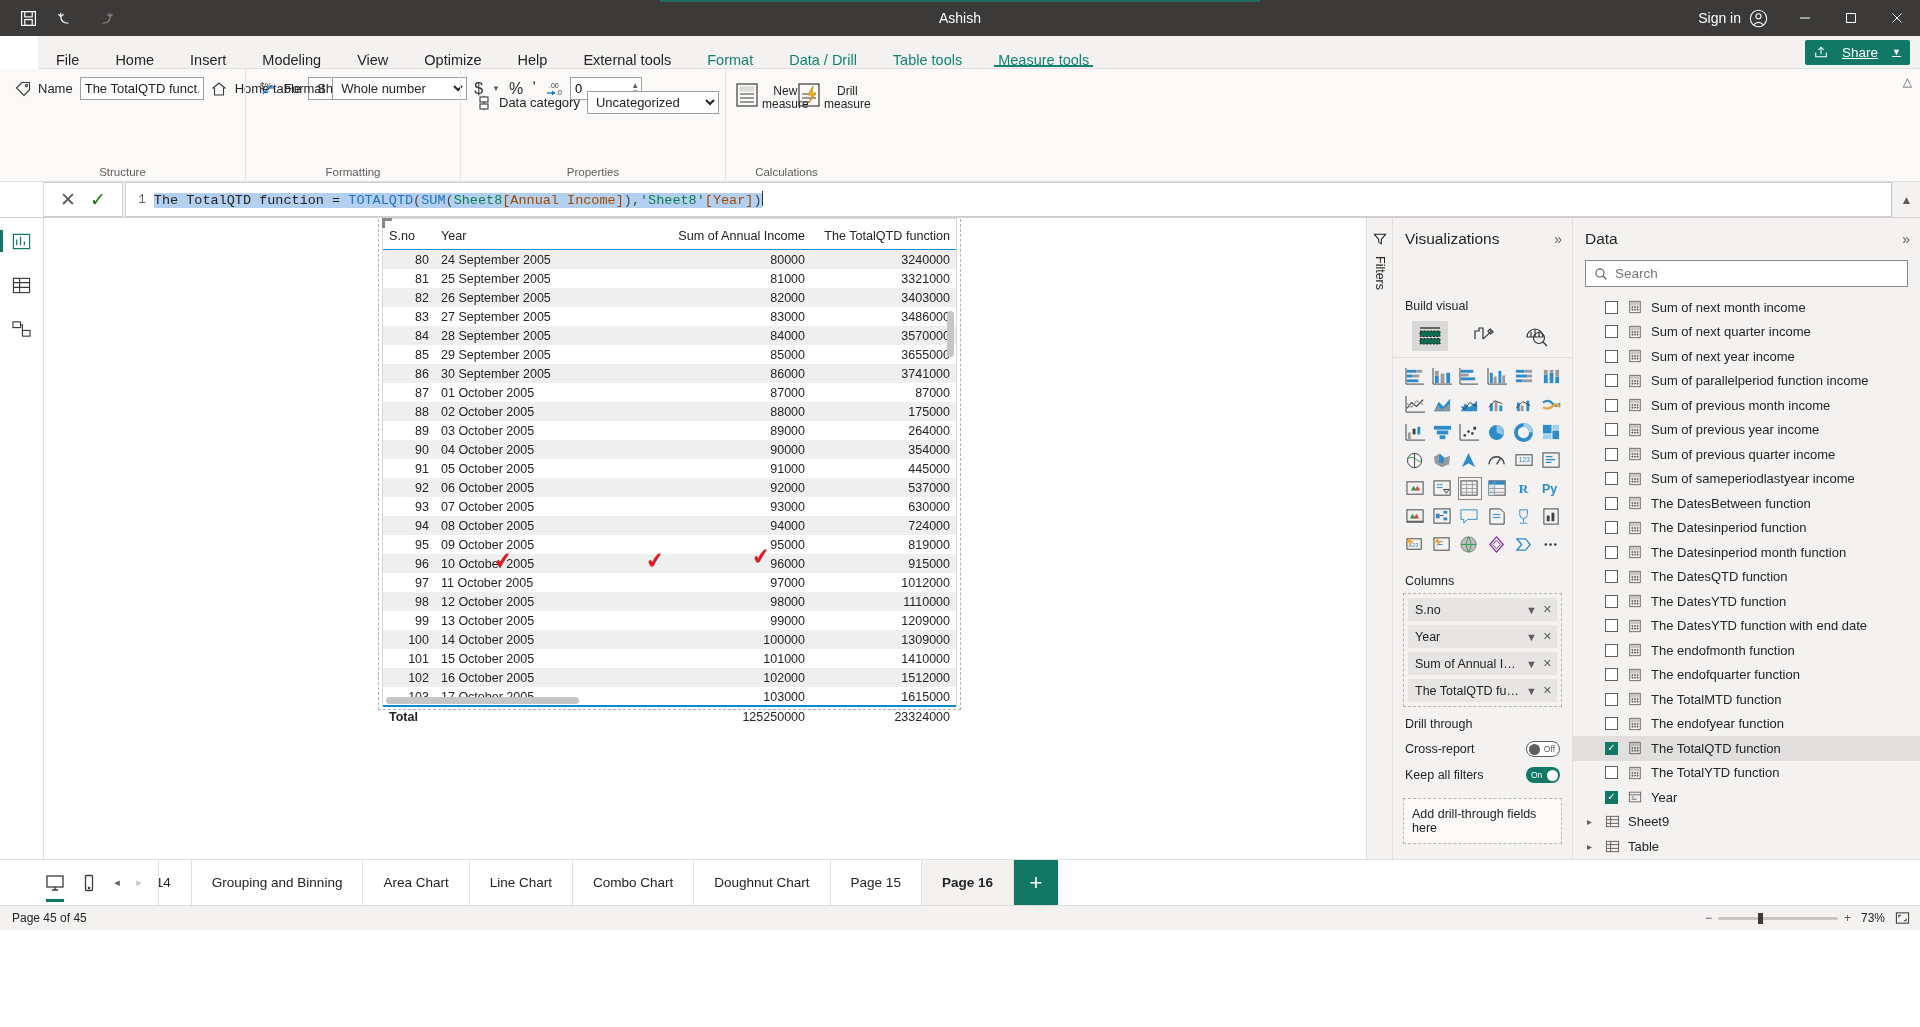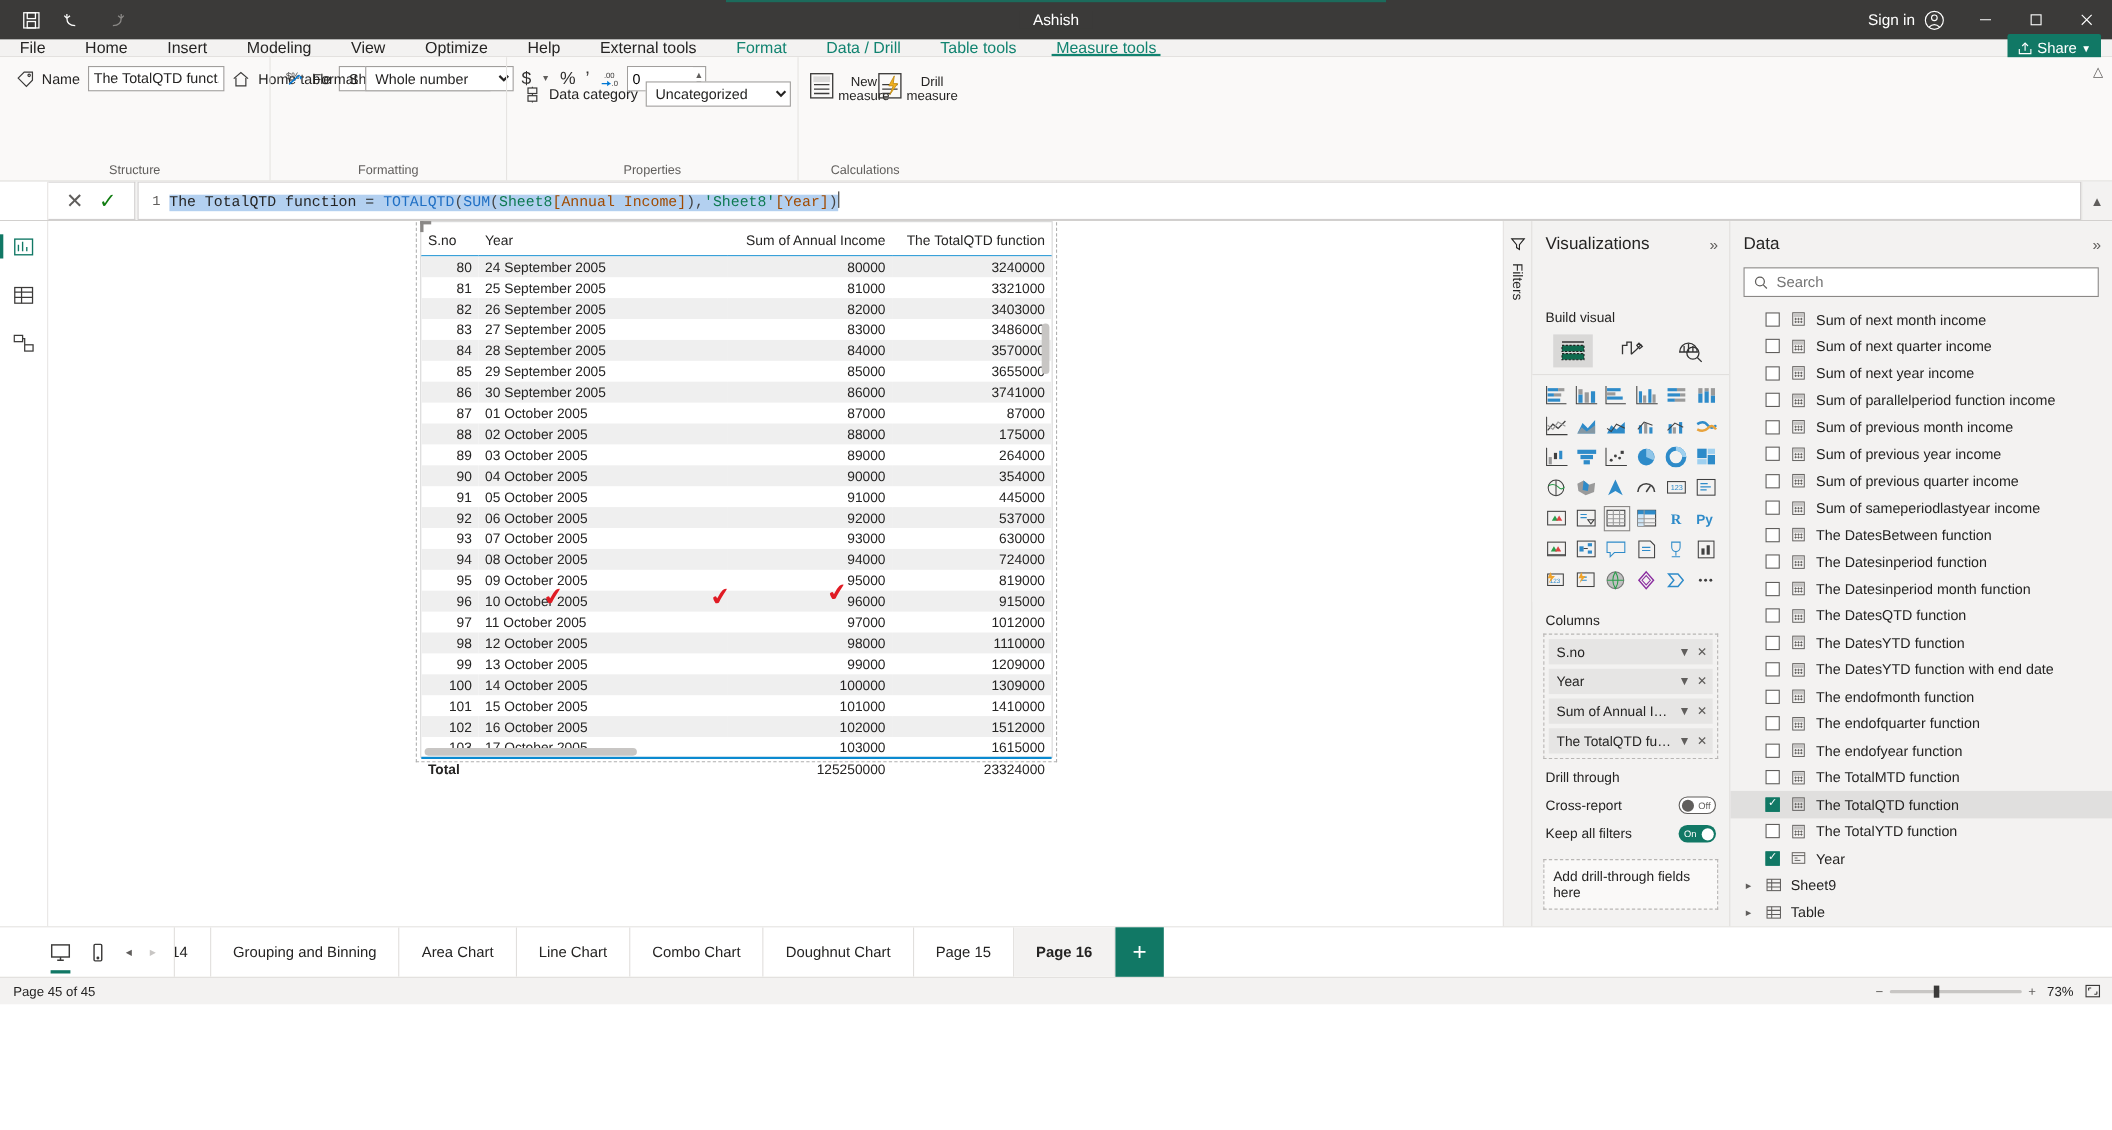--- a/index.html
+++ b/index.html
@@ -26,36 +26,36 @@
   }
   .title-center span { background: #3b3a39; padding: 0 12px; }
   .title-right { margin-left: auto; display: flex; align-items: center; height: 100%; }
   .signin { display: flex; align-items: center; gap: 8px; font-size: 14px; padding: 0 14px; cursor: pointer;}
   .wbtn { width: 46px; height: 36px; display: flex; align-items: center; justify-content: center;
           font-size: 14px; cursor: pointer; }
   .seam { position:absolute; top:0; left:660px; width:600px; height:2px; background:#1c6b5c; }
 
   
   .ribbon-tabs {
-    height: 16px; background: #f3f2f1; display: flex; align-items: flex-start;
-    border-bottom: 1px solid #e1dfdd; position: relative;
+    height: 33px; background: #f3f2f1; display: flex; align-items: flex-end;
+    border-bottom: 1px solid #e1dfdd; position: relative; margin-left: 38px;
   }
   .rtab { padding: 0 18px; display: flex; align-items: center; font-size: 14.5px;
           cursor: pointer; color: #252423; position: relative; white-space: nowrap;}
   .rtab.ctx { color: #118370; }
   .rtab.active { font-weight: normal; }
   .rtab.active::after {
     content: ""; position: absolute; left: 14px; right: 14px; bottom: 1px;
     height: 2px; background: #118370;
   }
   .share-btn {
     margin-left: auto; margin-right: 10px; align-self: center;
     background: #117865; color: #fff; font-size: 13.5px;
     height: 25px; border-radius: 2px; display: flex; align-items: center;
-    gap: 4px; padding: 0 9px; cursor: pointer;
+    gap: 14px; padding: 0 9px; cursor: pointer; text-decoration: underline;
   }
 
   
   .ribbon {
     height: 113px; background: #faf9f8; border-bottom: 1px solid #e1dfdd;
     display: flex; position: relative;
   }
   .rgroup { position: relative; display: flex; flex-direction: column; padding: 8px 0 0 0; }
   .rgroup + .rgroup { border-left: 1px solid #e6e4e2; }
   .rgroup-label { position: absolute; bottom: 3px; width: 100%; text-align: center;
@@ -1352,37 +1352,37 @@
               <rect x="2" y="1.5" width="12" height="13"></rect>
               <rect x="3.5" y="3" width="9" height="2.5" fill="#605e5c" opacity=".3"></rect>
               <circle cx="5" cy="8" r=".7" fill="#605e5c"></circle>
               <circle cx="8" cy="8" r=".7" fill="#605e5c"></circle>
               <circle cx="11" cy="8" r=".7" fill="#605e5c"></circle>
               <circle cx="5" cy="11" r=".7" fill="#605e5c"></circle>
               <circle cx="8" cy="11" r=".7" fill="#605e5c"></circle>
               <circle cx="11" cy="11" r=".7" fill="#605e5c"></circle>
             </svg>
           </span>
+          <span>The TotalMTD function</span>
+        </div>
+        <div class="fitem">
+          <span class="cb"></span>
+          <span class="fi">
+            <svg width="14" height="14" viewBox="0 0 16 16" fill="none" stroke="#605e5c" stroke-width="1">
+              <rect x="2" y="1.5" width="12" height="13"></rect>
+              <rect x="3.5" y="3" width="9" height="2.5" fill="#605e5c" opacity=".3"></rect>
+              <circle cx="5" cy="8" r=".7" fill="#605e5c"></circle>
+              <circle cx="8" cy="8" r=".7" fill="#605e5c"></circle>
+              <circle cx="11" cy="8" r=".7" fill="#605e5c"></circle>
+              <circle cx="5" cy="11" r=".7" fill="#605e5c"></circle>
+              <circle cx="8" cy="11" r=".7" fill="#605e5c"></circle>
+              <circle cx="11" cy="11" r=".7" fill="#605e5c"></circle>
+            </svg>
+          </span>
           <span>The endofyear function</span>
-        </div>
-        <div class="fitem">
-          <span class="cb"></span>
-          <span class="fi">
-            <svg width="14" height="14" viewBox="0 0 16 16" fill="none" stroke="#605e5c" stroke-width="1">
-              <rect x="2" y="1.5" width="12" height="13"></rect>
-              <rect x="3.5" y="3" width="9" height="2.5" fill="#605e5c" opacity=".3"></rect>
-              <circle cx="5" cy="8" r=".7" fill="#605e5c"></circle>
-              <circle cx="8" cy="8" r=".7" fill="#605e5c"></circle>
-              <circle cx="11" cy="8" r=".7" fill="#605e5c"></circle>
-              <circle cx="5" cy="11" r=".7" fill="#605e5c"></circle>
-              <circle cx="8" cy="11" r=".7" fill="#605e5c"></circle>
-              <circle cx="11" cy="11" r=".7" fill="#605e5c"></circle>
-            </svg>
-          </span>
-          <span>The TotalMTD function</span>
         </div>
         <div class="fitem sel">
           <span class="cb checked">✓</span>
           <span class="fi">
             <svg width="14" height="14" viewBox="0 0 16 16" fill="none" stroke="#605e5c" stroke-width="1">
               <rect x="2" y="1.5" width="12" height="13"></rect>
               <rect x="3.5" y="3" width="9" height="2.5" fill="#605e5c" opacity=".3"></rect>
               <circle cx="5" cy="8" r=".7" fill="#605e5c"></circle>
               <circle cx="8" cy="8" r=".7" fill="#605e5c"></circle>
               <circle cx="11" cy="8" r=".7" fill="#605e5c"></circle>

